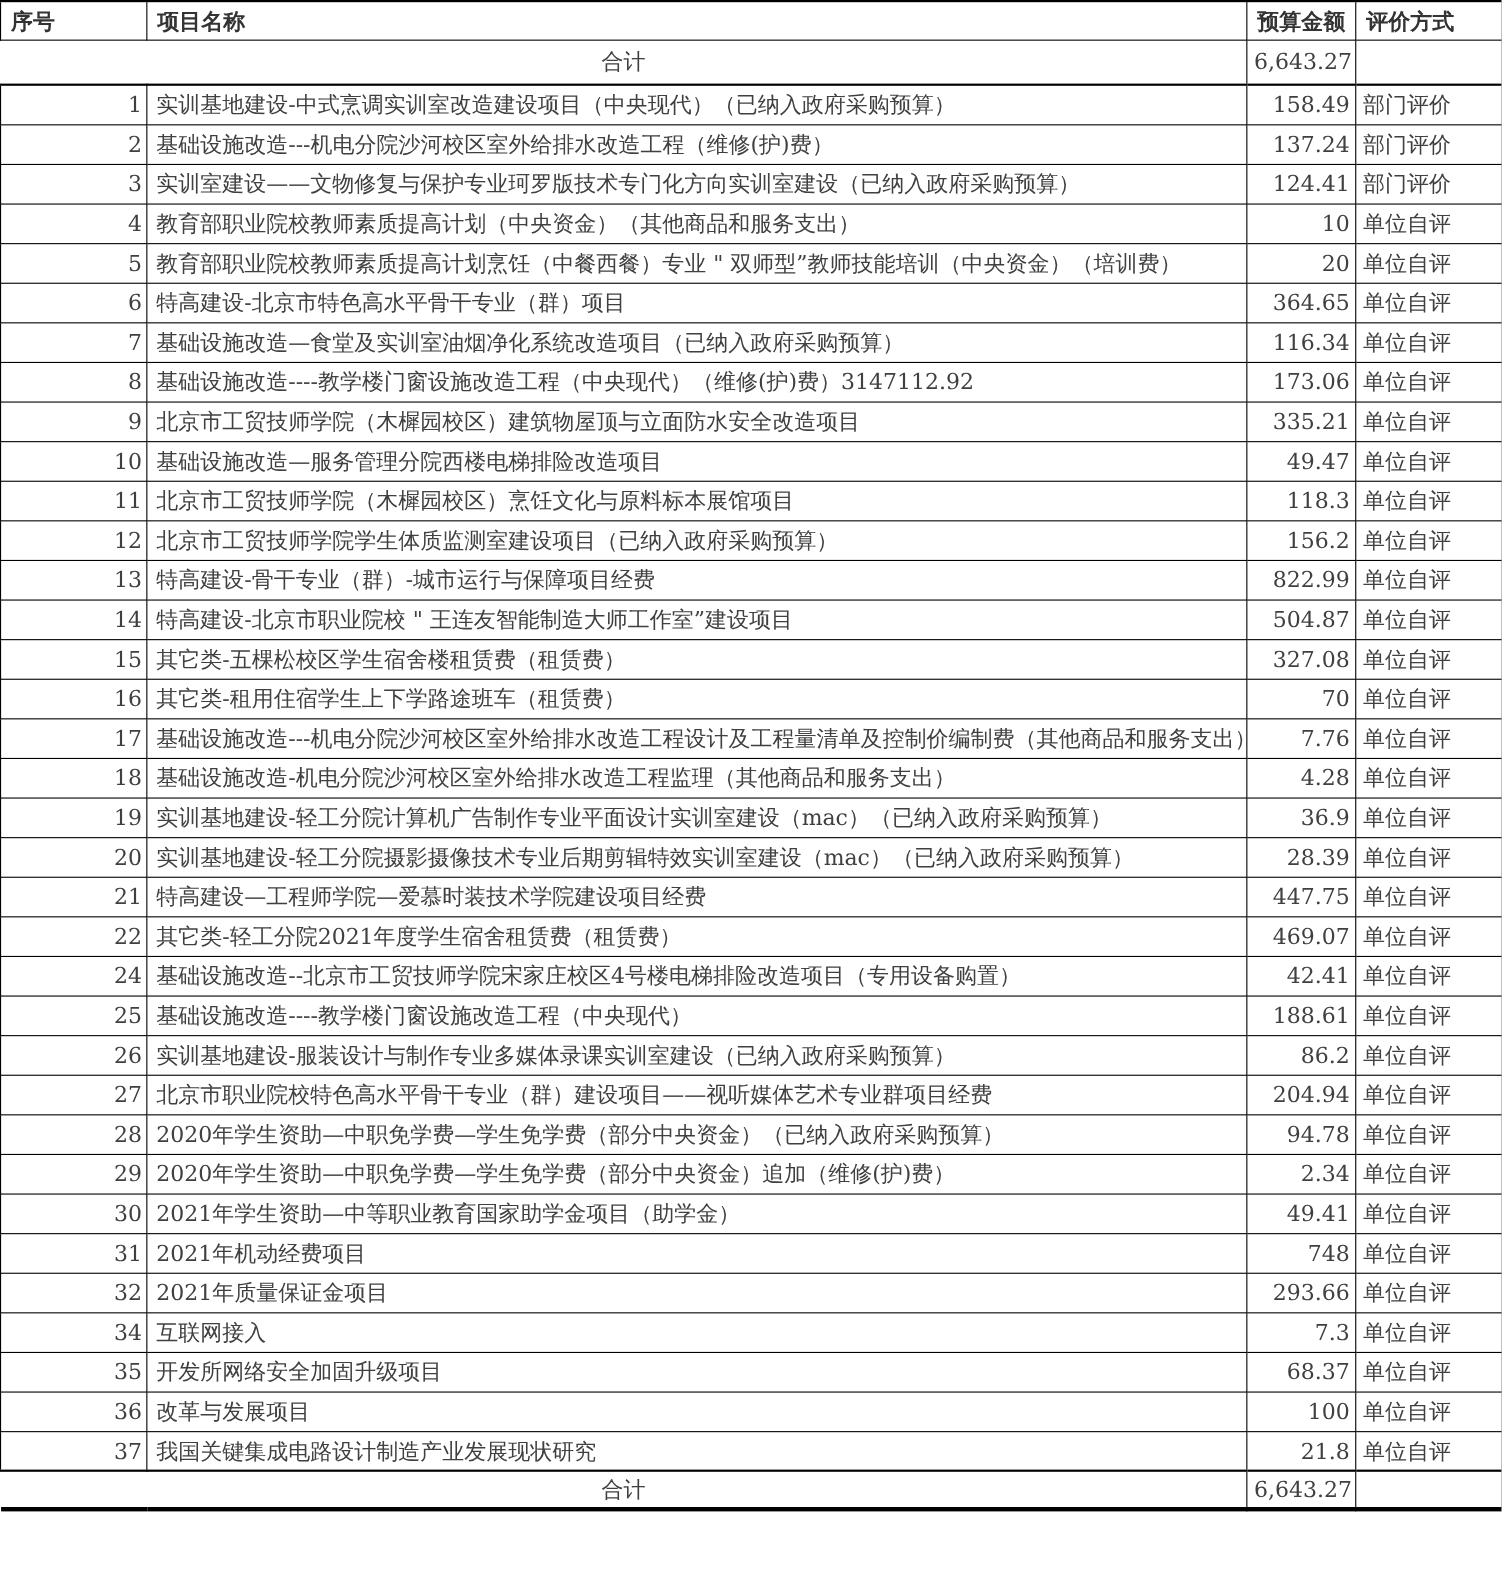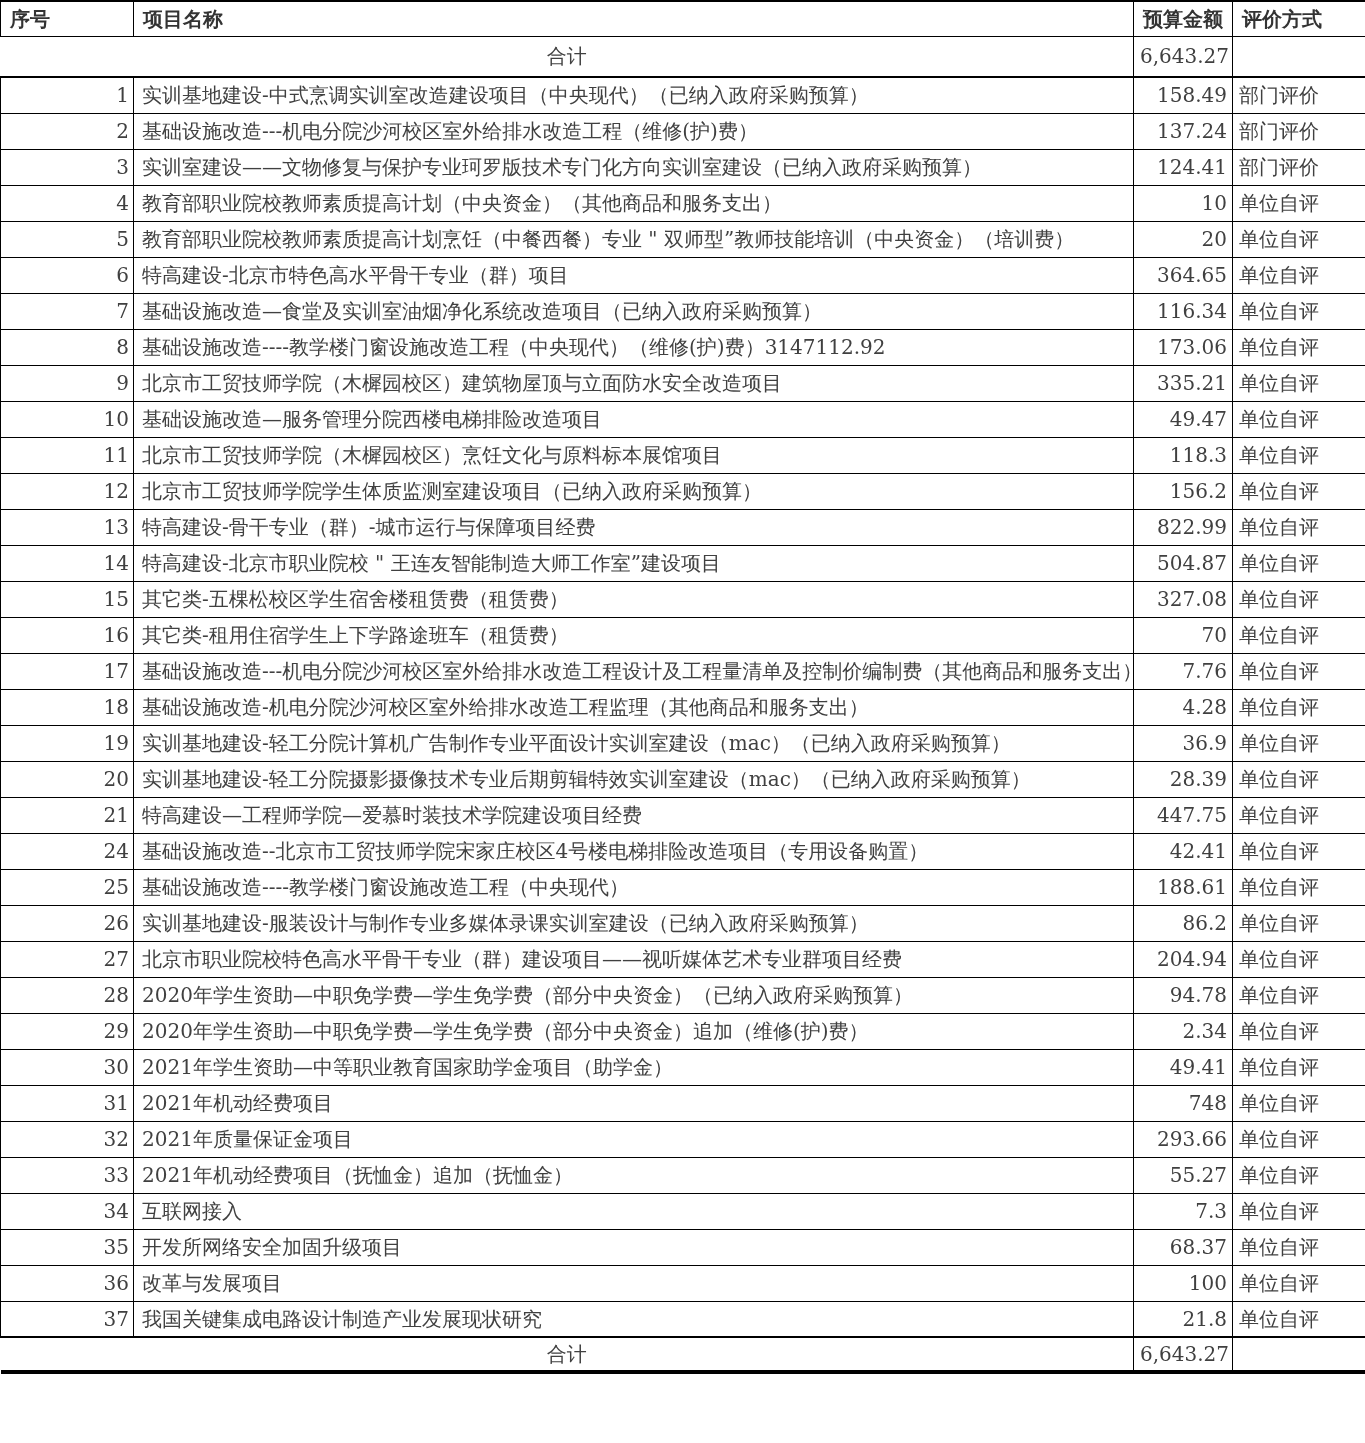--- a/index.html
+++ b/index.html
@@ -186,20 +186,26 @@
     <td class="row-amt">28.39</td>
     <td class="row-mth">单位自评</td>
   </tr>
       <tr class="data-row">
     <td class="row-no">21</td>
     <td class="row-name">特高建设—工程师学院—爱慕时装技术学院建设项目经费</td>
     <td class="row-amt">447.75</td>
     <td class="row-mth">单位自评</td>
   </tr>
       <tr class="data-row">
+    <td class="row-no">22</td>
+    <td class="row-name">其它类-轻工分院2021年度学生宿舍租赁费（租赁费）</td>
+    <td class="row-amt">469.07</td>
+    <td class="row-mth">单位自评</td>
+  </tr>
+      <tr class="data-row">
     <td class="row-no">24</td>
     <td class="row-name">基础设施改造--北京市工贸技师学院宋家庄校区4号楼电梯排险改造项目（专用设备购置）</td>
     <td class="row-amt">42.41</td>
     <td class="row-mth">单位自评</td>
   </tr>
       <tr class="data-row">
     <td class="row-no">25</td>
     <td class="row-name">基础设施改造----教学楼门窗设施改造工程（中央现代）</td>
     <td class="row-amt">188.61</td>
     <td class="row-mth">单位自评</td>
@@ -237,26 +243,20 @@
       <tr class="data-row">
     <td class="row-no">31</td>
     <td class="row-name">2021年机动经费项目</td>
     <td class="row-amt">748</td>
     <td class="row-mth">单位自评</td>
   </tr>
       <tr class="data-row">
     <td class="row-no">32</td>
     <td class="row-name">2021年质量保证金项目</td>
     <td class="row-amt">293.66</td>
-    <td class="row-mth">单位自评</td>
-  </tr>
-      <tr class="data-row">
-    <td class="row-no">33</td>
-    <td class="row-name">2021年机动经费项目（抚恤金）追加（抚恤金）</td>
-    <td class="row-amt">55.27</td>
     <td class="row-mth">单位自评</td>
   </tr>
       <tr class="data-row">
     <td class="row-no">34</td>
     <td class="row-name">互联网接入</td>
     <td class="row-amt">7.3</td>
     <td class="row-mth">单位自评</td>
   </tr>
       <tr class="data-row">
     <td class="row-no">35</td>

